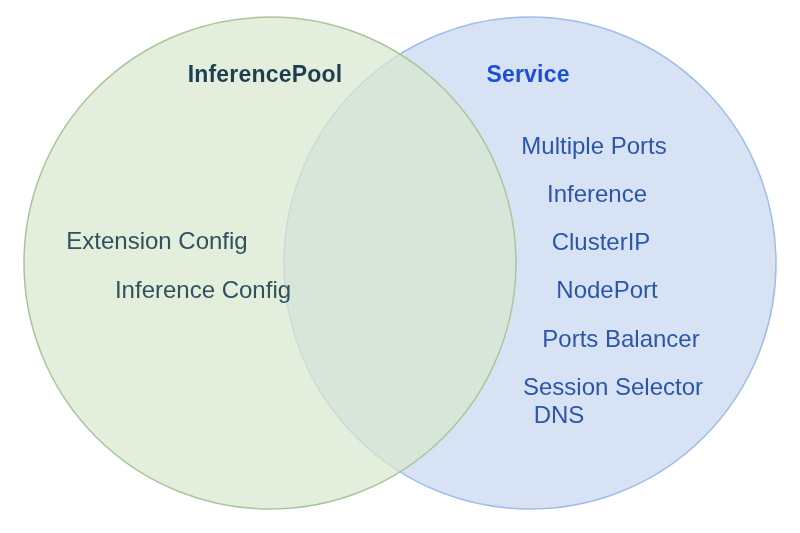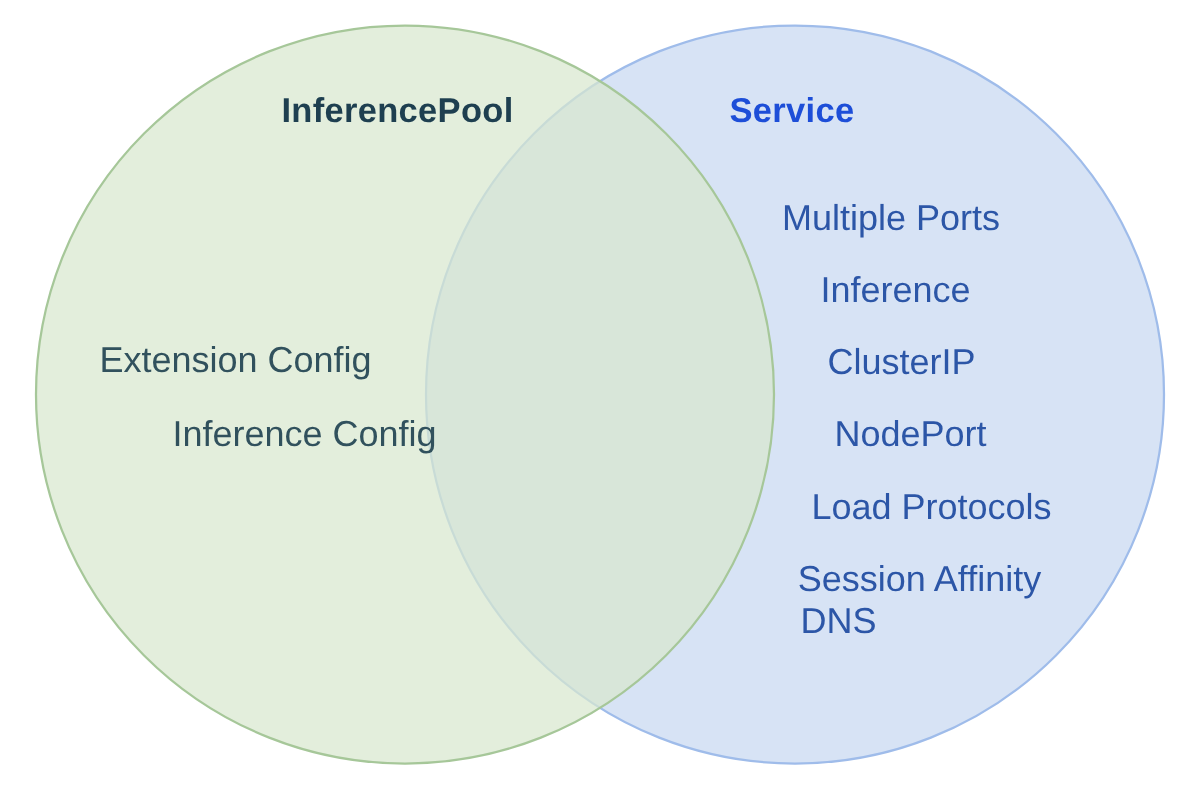--- a/index.html
+++ b/index.html
@@ -61,19 +61,19 @@
 
 
   <div class="label right-item" style="left:594px; top:146px;">Multiple Ports</div>
 
   <div class="label right-item" style="left:597px; top:194px;">Inference</div>
 
   <div class="label right-item" style="left:601px; top:242px;">ClusterIP</div>
 
   <div class="label right-item" style="left:607px; top:290px;">NodePort</div>
 
-  <div class="label right-item" style="left:621px; top:339px;">Load Protocols</div>
+  <div class="label right-item" style="left:621px; top:339px;">Ports Balancer</div>
 
-  <div class="label right-item" style="left:613px; top:387px;">Session Affinity</div>
+  <div class="label right-item" style="left:613px; top:387px;">Session Selector</div>
 
   <div class="label right-item" style="left:559px; top:415px;">DNS</div>
 
 </div>
 
 </body></html>

